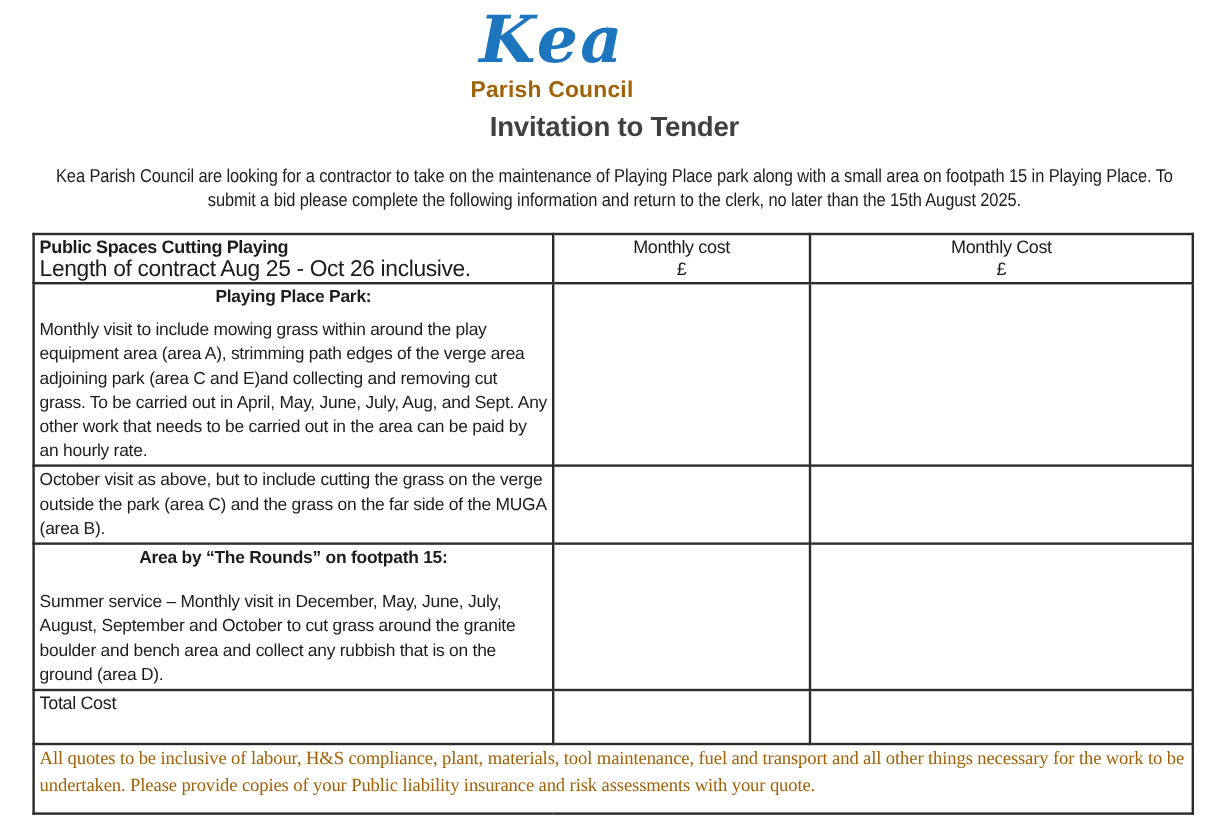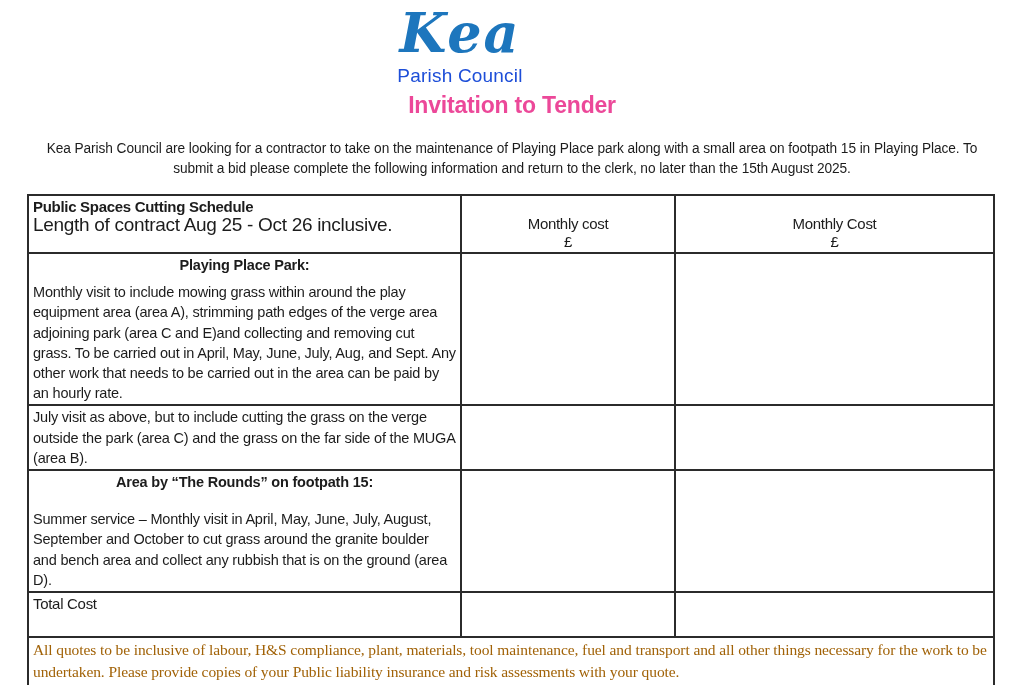--- a/index.html
+++ b/index.html
@@ -25,34 +25,34 @@
     font-family: "DejaVu Serif", serif;
     font-style: italic;
     font-weight: bold;
     font-size: 54px;
     line-height: 62px;
     color: #1d76bd;
     letter-spacing: 2px;
   }
   .logo-sub {
     font-size: 19px;
-    font-weight: normal;
+    font-weight: bold;
     line-height: 24px;
-    color: #1d4ed8;
+    color: #a16207;
     letter-spacing: 0.2px;
   }
 
   
   .title {
     margin: 2px 0 0 0;
     text-align: center;
     font-size: 23px;
     font-weight: bold;
     line-height: 30px;
-    color: #ec4899;
+    color: #404040;
     letter-spacing: -0.2px;
   }
 
   
   .intro {
     width: 1090px;
     margin: 18px 0 0 -33px;
     transform: scaleX(0.885);
     transform-origin: center top;
     text-align: center;
@@ -85,21 +85,21 @@
   tr.r-one   { height: 146px; }
   tr.r-two   { height: 58px; }
   tr.r-three { height: 100px; }
   tr.r-total { height: 45px; }
   tr.r-foot  { height: 58px; }
 
   .sched-title { font-weight: bold; line-height: 18px; padding-top: 1px; letter-spacing: -0.3px; font-size: 15px; }
   .sched-sub   { line-height: 18px; letter-spacing: -0.3px; font-size: 19px; }
   td.cost { text-align: center; }
   td.cost .col-label, td.cost .col-symbol { line-height: 18px; letter-spacing: -0.3px; font-size: 15px; }
-  td.cost .col-label { padding-top: 18px; }
+  td.cost .col-label { padding-top: 1px; }
 
   .cell-head { font-weight: bold; text-align: center; }
   .gap-sm { height: 7px; }
   .gap-lg { height: 17px; }
 
   td.total-cell { vertical-align: bottom; }
   .total-label { padding-bottom: 2px; letter-spacing: -0.3px; font-size: 15px; }
 
   td.foot-cell { padding: 6px 5px 4px 5px; }
   .foot-note {
@@ -127,21 +127,21 @@
   <table class="tender">
     <colgroup>
       <col class="c1">
         <col class="c2">
         <col class="c3">
     </colgroup>
 
     <tbody>
         <tr class="r-head">
       <td class="desc">
-        <div class="sched-title">Public Spaces Cutting Schedule</div>
+        <div class="sched-title">Public Spaces Cutting Playing</div>
         <div class="sched-sub">Length of contract Aug 25 - Oct 26 inclusive.</div>
       </td>
       <td class="cost">
         <div class="col-label">Monthly cost</div>
         <div class="col-symbol">£</div>
       </td>
       <td class="cost">
         <div class="col-label">Monthly Cost</div>
         <div class="col-symbol">£</div>
       </td>
@@ -152,31 +152,31 @@
         <div class="cell-head">Playing Place Park:</div>
         <div class="gap-sm"></div>
         <div class="cell-body">Monthly visit to include mowing grass within around the play equipment area (area A), strimming path edges of the verge area adjoining park (area C and E)and collecting and removing cut grass. To be carried out in April, May, June, July, Aug, and Sept. Any other work that needs to be carried out in the area can be paid by an hourly rate.</div>
       </td>
       <td class="cost"></td>
       <td class="cost"></td>
     </tr>
 
     <tr class="r-two">
       <td class="desc">
-        <div class="cell-body">July visit as above, but to include cutting the grass on the verge outside the park (area C) and the grass on the far side of the MUGA (area B).</div>
+        <div class="cell-body">October visit as above, but to include cutting the grass on the verge outside the park (area C) and the grass on the far side of the MUGA (area B).</div>
       </td>
       <td class="cost"></td>
       <td class="cost"></td>
     </tr>
 
     <tr class="r-three">
       <td class="desc">
         <div class="cell-head">Area by “The Rounds” on footpath 15:</div>
         <div class="gap-lg"></div>
-        <div class="cell-body">Summer service – Monthly visit in April, May, June, July, August, September and October to cut grass around the granite boulder and bench area and collect any rubbish that is on the ground (area D).</div>
+        <div class="cell-body">Summer service – Monthly visit in December, May, June, July, August, September and October to cut grass around the granite boulder and bench area and collect any rubbish that is on the ground (area D).</div>
       </td>
       <td class="cost"></td>
       <td class="cost"></td>
     </tr>
 
     <tr class="r-total">
       <td class="desc total-cell">
         <div class="total-label">Total Cost</div>
       </td>
       <td class="cost"></td>

